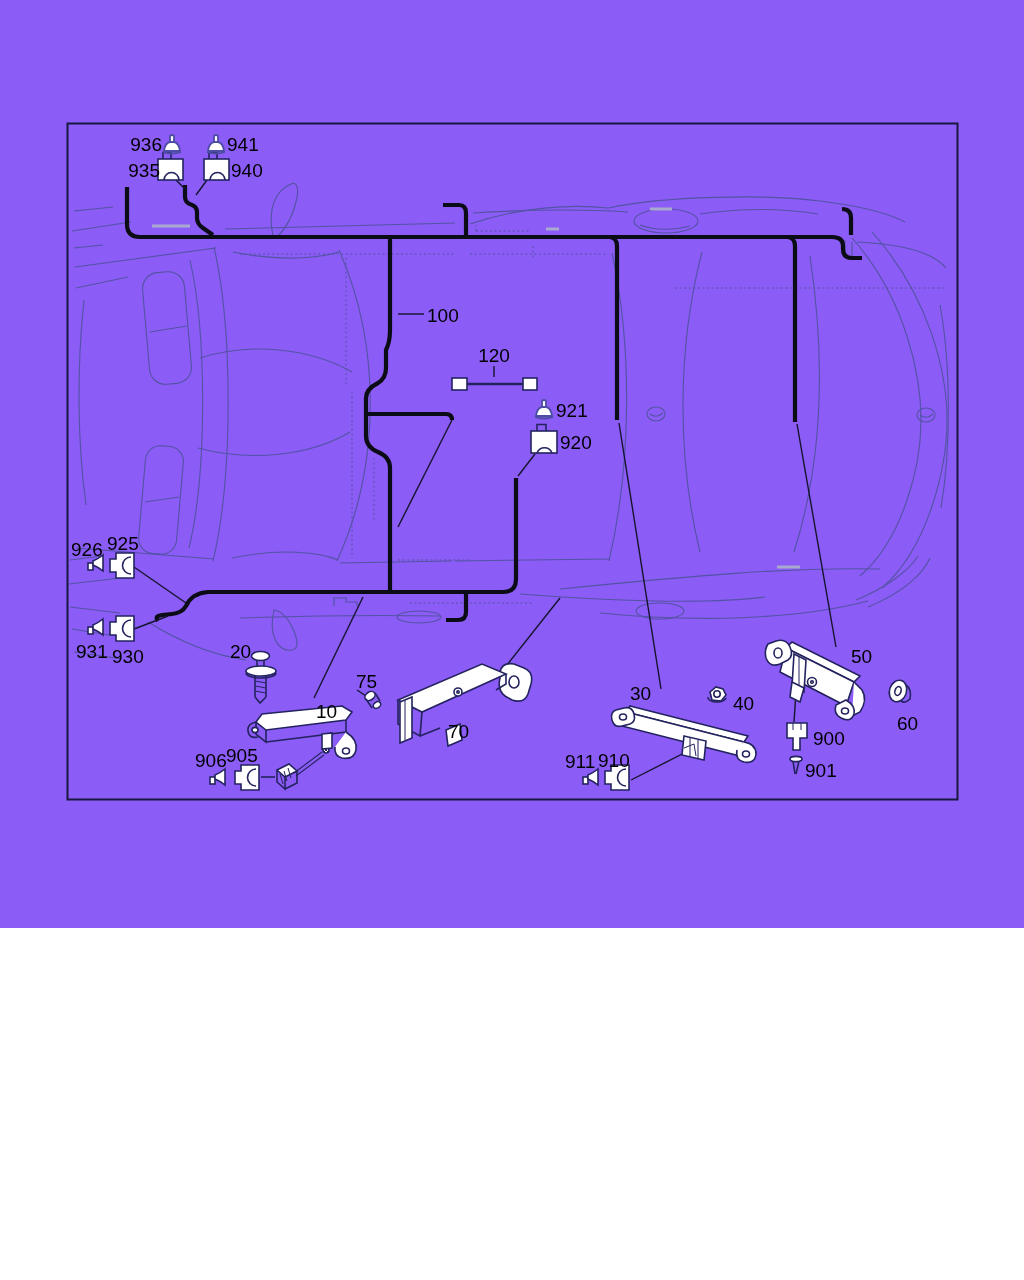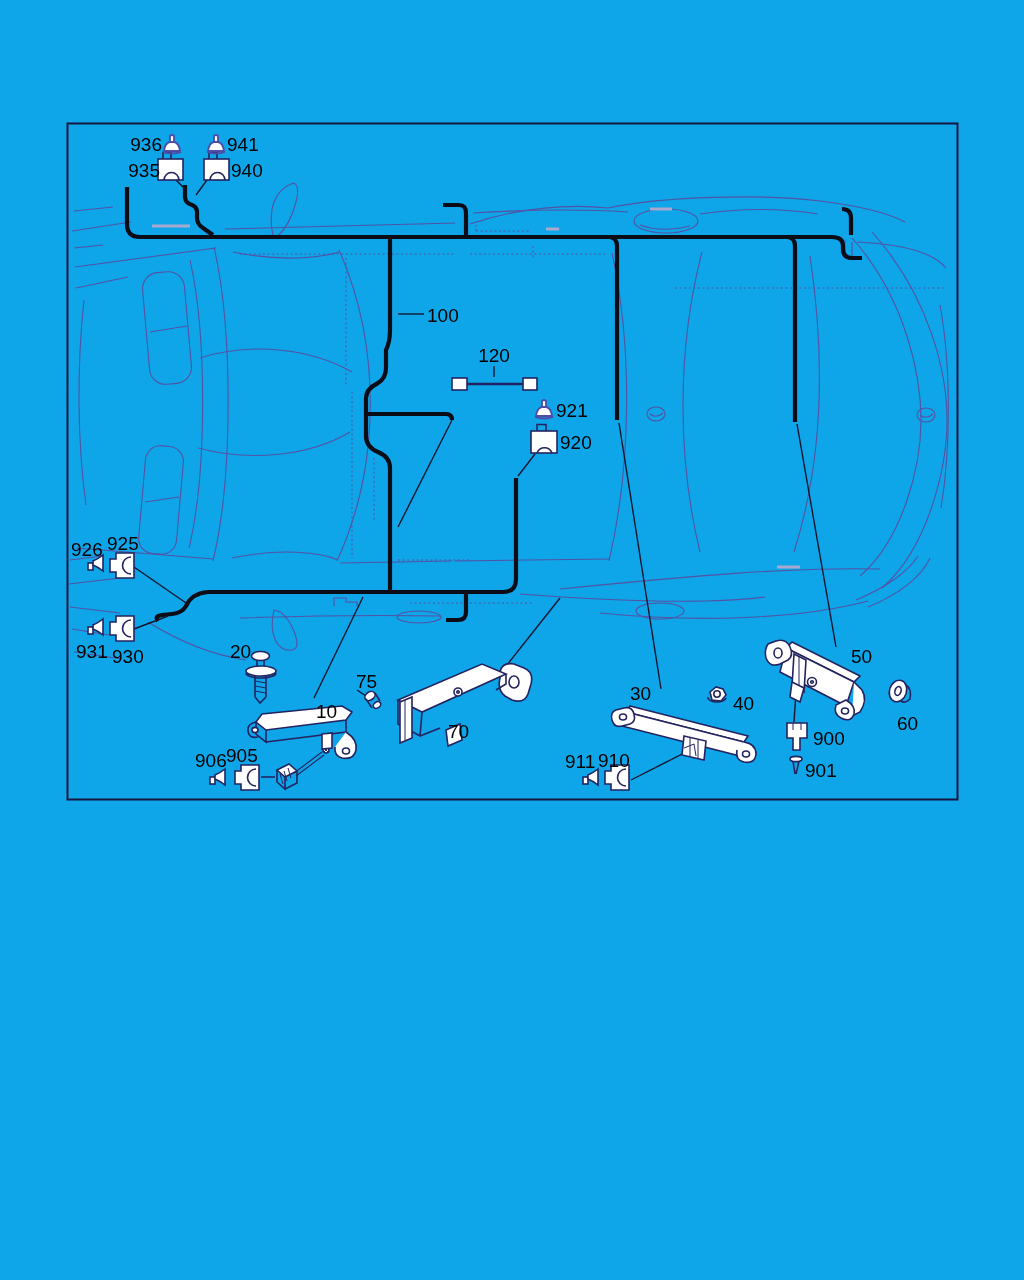--- a/index.html
+++ b/index.html
@@ -1,16 +1,16 @@
 <!DOCTYPE html>
 <html><head>
 <meta charset="utf-8">
 <style>
   html,body{margin:0;padding:0;background:#ffffff;}
-  .page{position:relative;width:1024px;height:1280px;background:#0ea5e9;overflow:hidden;}
+  .page{position:relative;width:1024px;height:928px;background:#8b5cf6;overflow:hidden;}
   svg{position:absolute;left:0;top:0;}
   text{font-family:"Liberation Sans", sans-serif;font-size:19px;fill:#000;}
 </style>
 </head>
 <body>
 
 <div class="page">
 <svg width="1024" height="1280" viewBox="0 0 1024 1280">
 
   <rect x="67.5" y="123.5" width="890" height="676" fill="none" stroke="#17173f" stroke-width="2"></rect>

